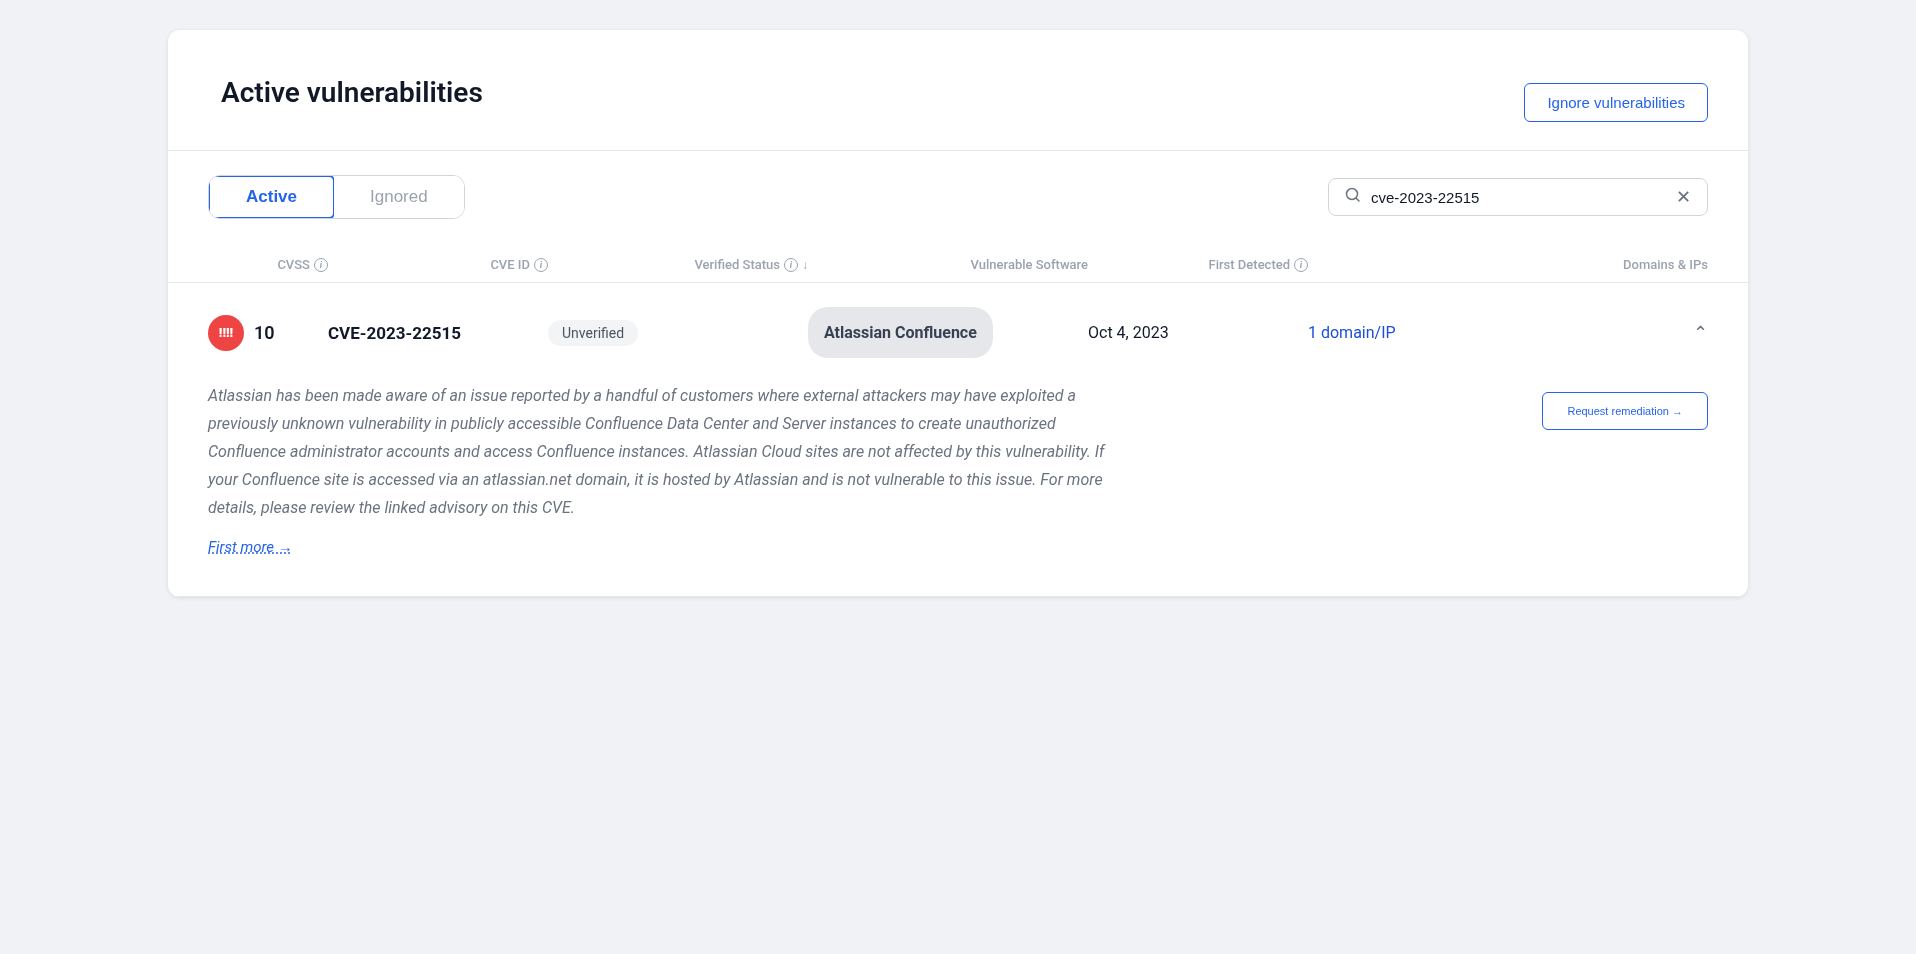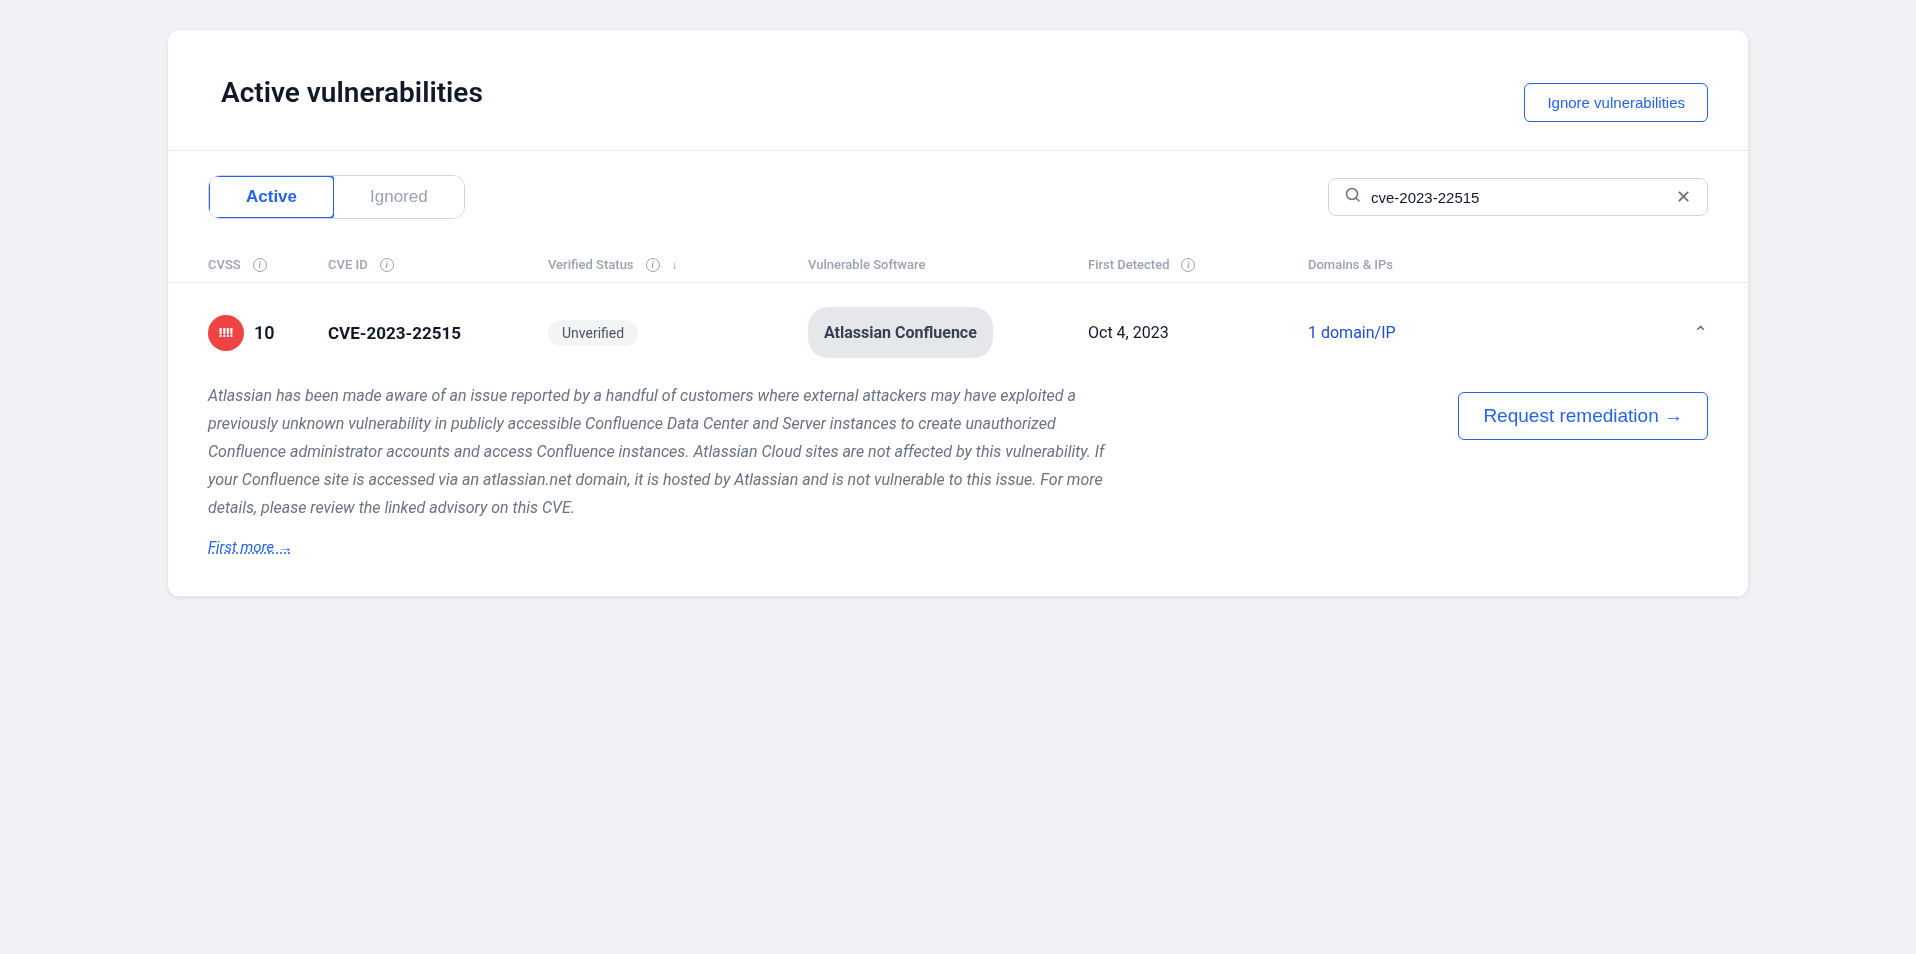--- a/index.html
+++ b/index.html
@@ -132,21 +132,22 @@
       border-bottom: 1px solid #e5e7eb;
       margin-top: 20px;
     }
 
     .th {
       font-size: 13px;
       color: #9ca3af;
       font-weight: 500;
       display: flex;
       align-items: center;
-      gap: 12px;
+      gap: 4px;
+      justify-content: flex-end;
     }
 
     .info-icon {
       display: inline-flex;
       align-items: center;
       justify-content: center;
       width: 14px;
       height: 14px;
       border: 1px solid #9ca3af;
       border-radius: 50%;
@@ -275,21 +276,21 @@
       text-decoration: underline;
       text-decoration-style: dotted;
       cursor: pointer;
     }
 
     .remediation-btn {
       flex-shrink: 0;
       border: 1.5px solid #2563eb;
       background: #ffffff;
       color: #2563eb;
-      font-size: 19px;
+      font-size: 11px;
       font-weight: 500;
       padding: 12px 24px;
       border-radius: 6px;
       cursor: pointer;
       white-space: nowrap;
       display: flex;
       align-items: center;
       gap: 6px;
       margin-left: auto;
       margin-top: 10px;

